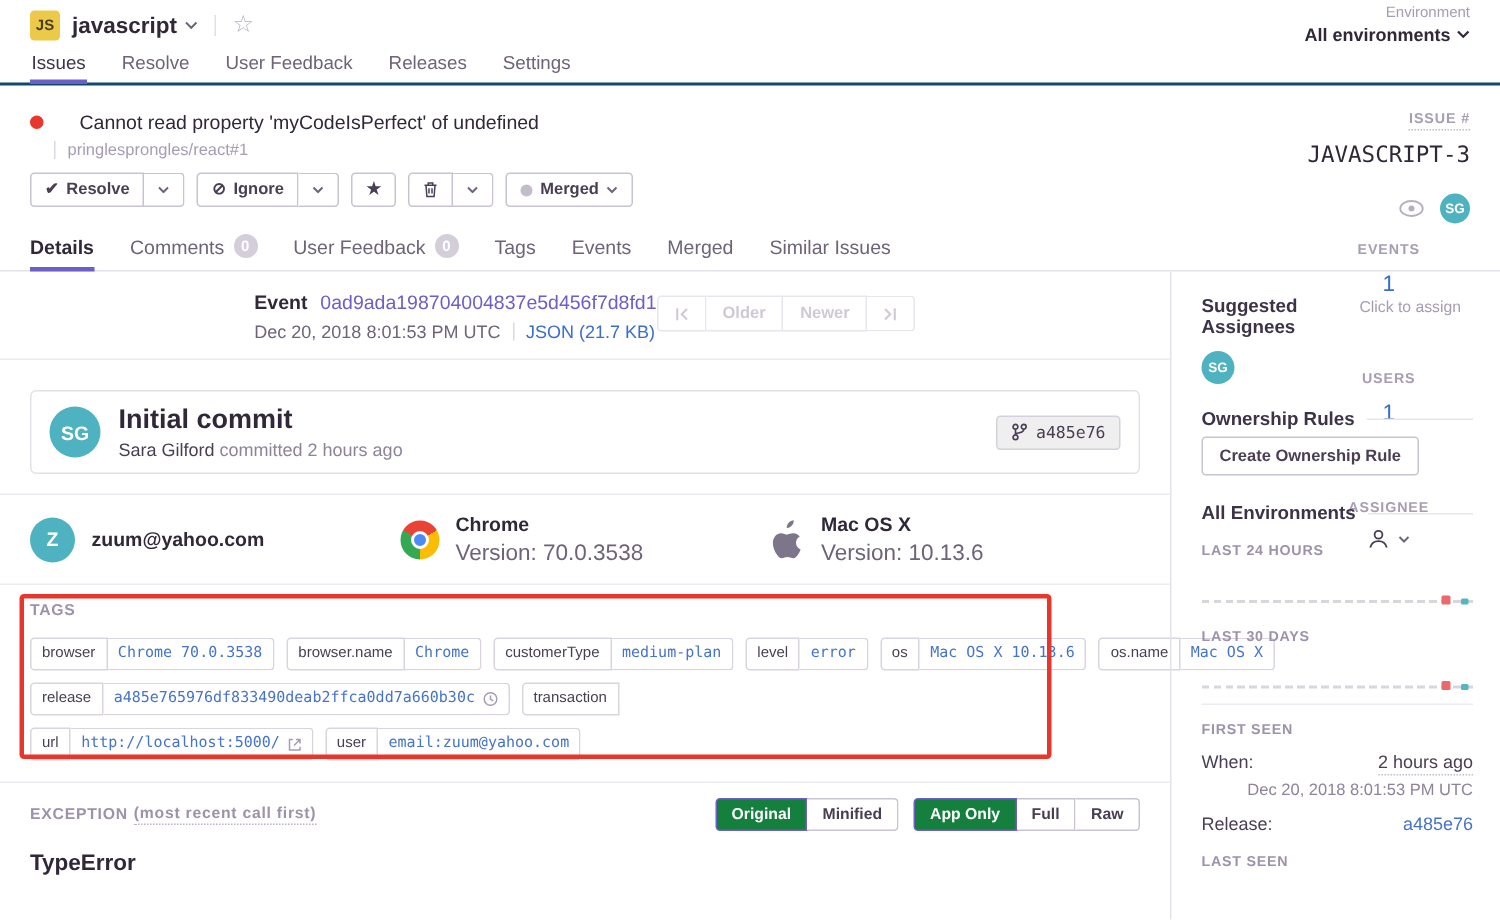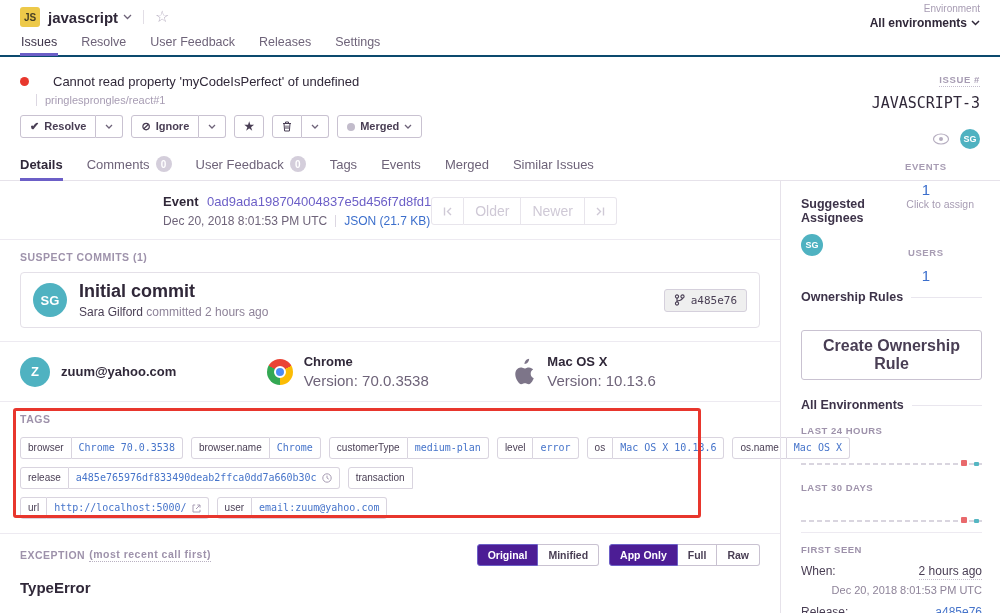--- a/index.html
+++ b/index.html
@@ -74,21 +74,21 @@
 
   
   .event-block { display:flex; justify-content:center; align-items:flex-start; padding:13px 20px 11px; border-bottom:1px solid #edeaf1; }
   .event-line1 { font-size:13px; }
   .event-line1 b { margin-right:5px; }
   .event-id { color:#6c5fc7; }
   .event-line2 { margin-top:5px; font-size:12px; color:#6e6379; display:flex; align-items:center; gap:8px; }
   .event-json { color:#3b6ecc; }
   .evt-div { width:1px; height:12px; background:#dcd7e2; }
   .pager { display:inline-flex; margin-top:3px; }
-  .pbtn { border:1px solid #e8e5ec; background:#fff; color:#cfc9d6; font-size:14px; font-weight:normal;
+  .pbtn { border:1px solid #e8e5ec; background:#fff; color:#cfc9d6; font-size:11px; font-weight:bold;
     padding:5px 11px; display:flex; align-items:center; }
   .pbtn:first-child { border-radius:3px 0 0 3px; }
   .pbtn:last-child { border-radius:0 3px 3px 0; }
   .pbtn + .pbtn { border-left:none; }
 
   .sec-label { font-size:10.5px; color:#9e92ab; letter-spacing:.5px; font-weight:bold; }
 
   
   .commits { padding:11px 20px 13px; border-bottom:1px solid #edeaf1; }
   .commit-card { margin-top:9px; border:1px solid #e4e0e8; border-radius:4px; padding:8px 12px; display:flex; align-items:center; }
@@ -125,31 +125,31 @@
   .exception { padding:10px 20px 0; }
   .exc-head { display:flex; align-items:center; }
   .exc-note { border-bottom:1px dotted #b9b1c2; margin-left:4px; padding-bottom:1px; }
   .toggles { margin-left:auto; display:flex; gap:10px; }
   .toggle-group { display:inline-flex; }
   .tbtn { border:1px solid #c9c2d1; background:#fff; padding:4px 10px; font-size:10.5px; font-weight:bold;
     color:#493e54; cursor:pointer; }
   .toggle-group .tbtn:first-child { border-radius:3px 0 0 3px; }
   .toggle-group .tbtn:last-child { border-radius:0 3px 3px 0; }
   .toggle-group .tbtn + .tbtn { border-left:none; }
-  .tbtn.active { background:#4c1d95; border-color:#6c5fc7; color:#fff; }
+  .tbtn.active { background:#15803d; border-color:#6c5fc7; color:#fff; }
   .exc-type { font-size:15px; font-weight:bold; margin-top:13px; }
 
   
   .side-title { display:flex; align-items:baseline; font-size:12.5px; font-weight:bold; color:#3d3349; }
   .side-title .hint { font-weight:normal; font-size:10.5px; color:#a79cb3; margin-left:6px; white-space:nowrap; }
   .side-title::after { content:""; flex:1; border-top:1px solid #e9e6ee; margin-left:8px; transform:translateY(-3px); }
   .sb-avatar-row { margin-top:9px; }
-  .side-btn { margin-top:26px; border:1px solid #c9c2d1; border-radius:3px; padding:6px 11px; font-size:16px;
+  .side-btn { margin-top:5px; border:1px solid #c9c2d1; border-radius:3px; padding:6px 11px; font-size:11px;
     font-weight:bold; color:#493e54; background:#fff; display:inline-block; cursor:pointer; }
-  .mt16 { margin-top:34px; } .mt18 { margin-top:18px; }
+  .mt16 { margin-top:16px; } .mt18 { margin-top:18px; }
   .spark-label { margin-top:13px; font-size:9.5px; color:#9e92ab; font-weight:bold; letter-spacing:.5px; }
   .spark { position:relative; height:33px; }
   .spark .base { position:absolute; bottom:4px; left:0; right:0; height:2px;
     background:repeating-linear-gradient(90deg,#d9d5df 0 5px,transparent 5px 8px); }
   .spark .red { position:absolute; bottom:3px; right:15px; width:6px; height:6px; background:#e9696c; border-radius:1px; }
   .spark .teal { position:absolute; bottom:3px; right:3px; width:5px; height:4px; background:#55b6c2; border-radius:1px; }
   .side-div { border-top:1px solid #edeaf1; margin-top:6px; }
   .seen-head { margin-top:11px; font-size:9.5px; color:#9e92ab; font-weight:bold; letter-spacing:.5px; }
   .seen-row { display:flex; justify-content:space-between; align-items:baseline; margin-top:9px; font-size:12px; color:#493e54; }
   .when-val { border-bottom:1px dotted #c3bccc; padding-bottom:1px; }
@@ -341,21 +341,20 @@
         <button class="pbtn">
             <svg width="9" height="9" viewBox="0 0 9 9">
               <line x1="7.5" y1="0.5" x2="7.5" y2="8.5" stroke="#cfc9d6" stroke-width="1.4"></line>
               <path d="M1 1 4.5 4.5 1 8" fill="none" stroke="#cfc9d6" stroke-width="1.4"></path>
             </svg>
           </button>
       </div>
     </div>
 
     <div class="commits">
-      <div class="sec-label">SUSPECT COMMITS (1)</div>
       <div class="commit-card">
         <span class="avatar a34">SG</span>
         <div class="commit-info">
           <div class="commit-title">Initial commit</div>
           <div class="commit-meta"><span class="author">Sara Gilford</span><span> committed 2 hours ago</span></div>
         </div>
         <button class="sha-btn mono">
           <span>
               <svg width="11" height="12" viewBox="0 0 11 12">
                 <circle cx="3" cy="2.5" r="1.6" fill="none" stroke="#493e54" stroke-width="1.1"></circle>

